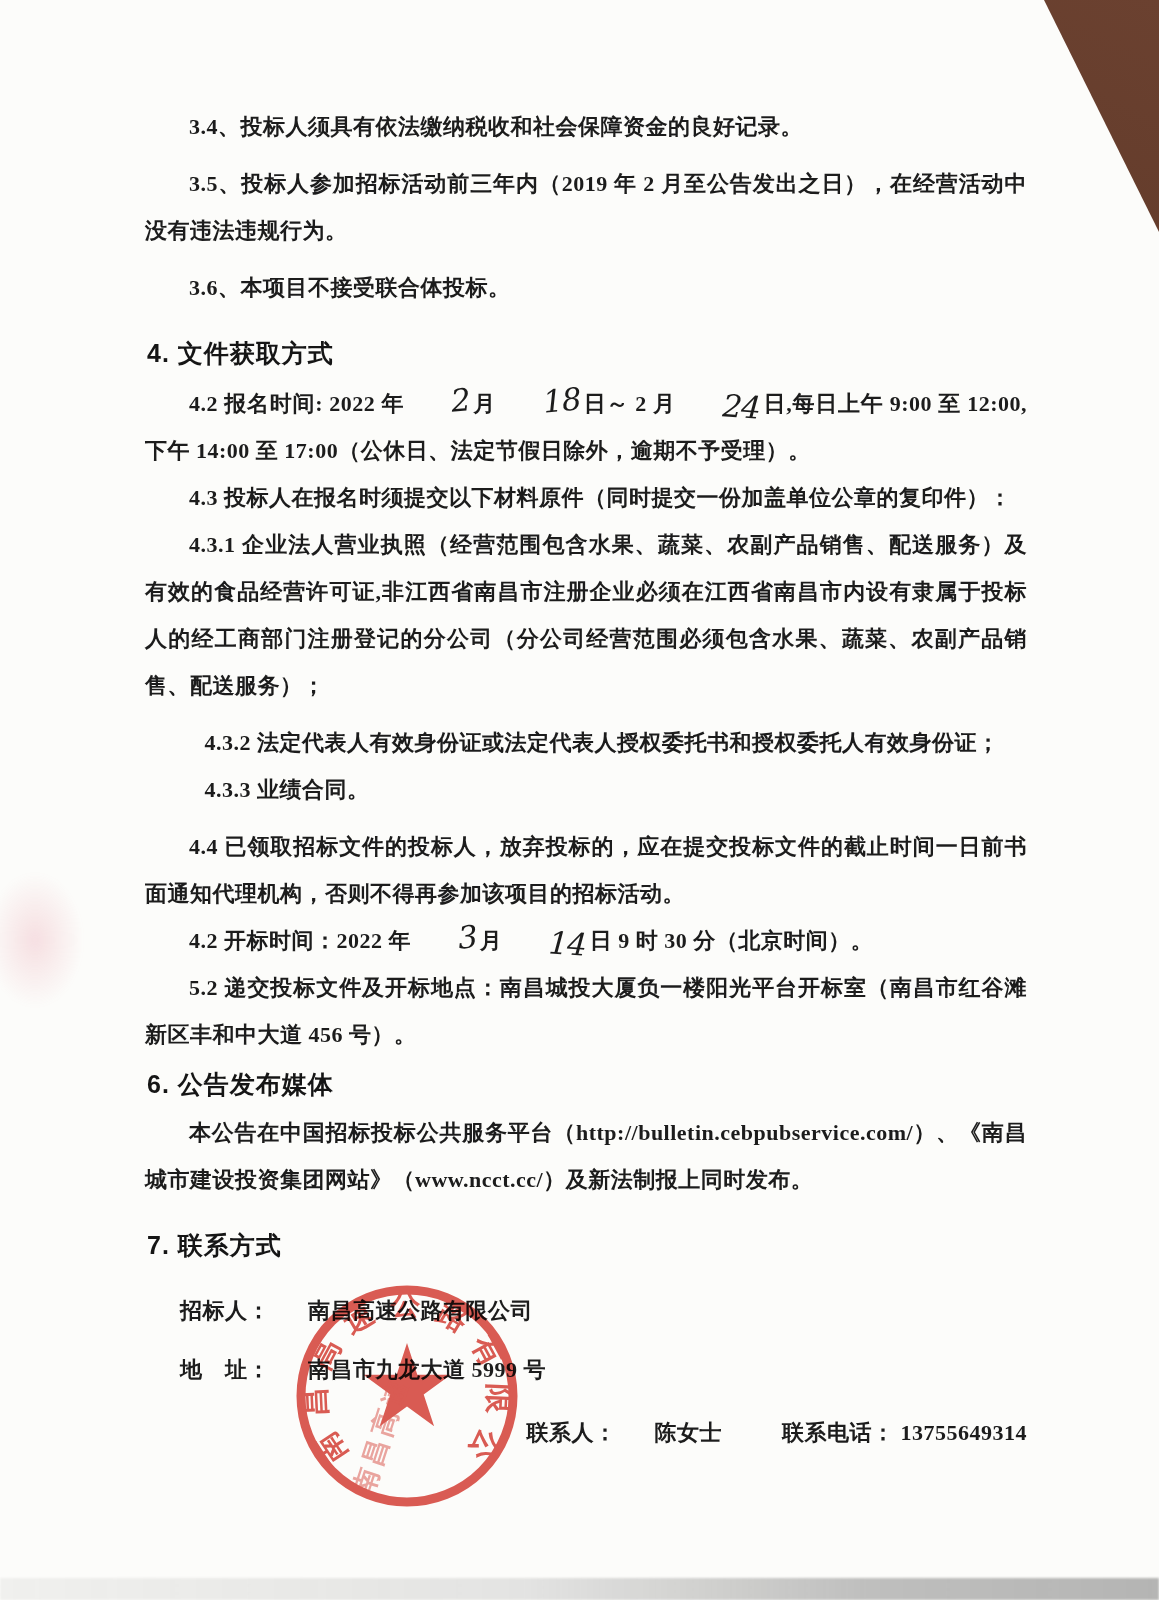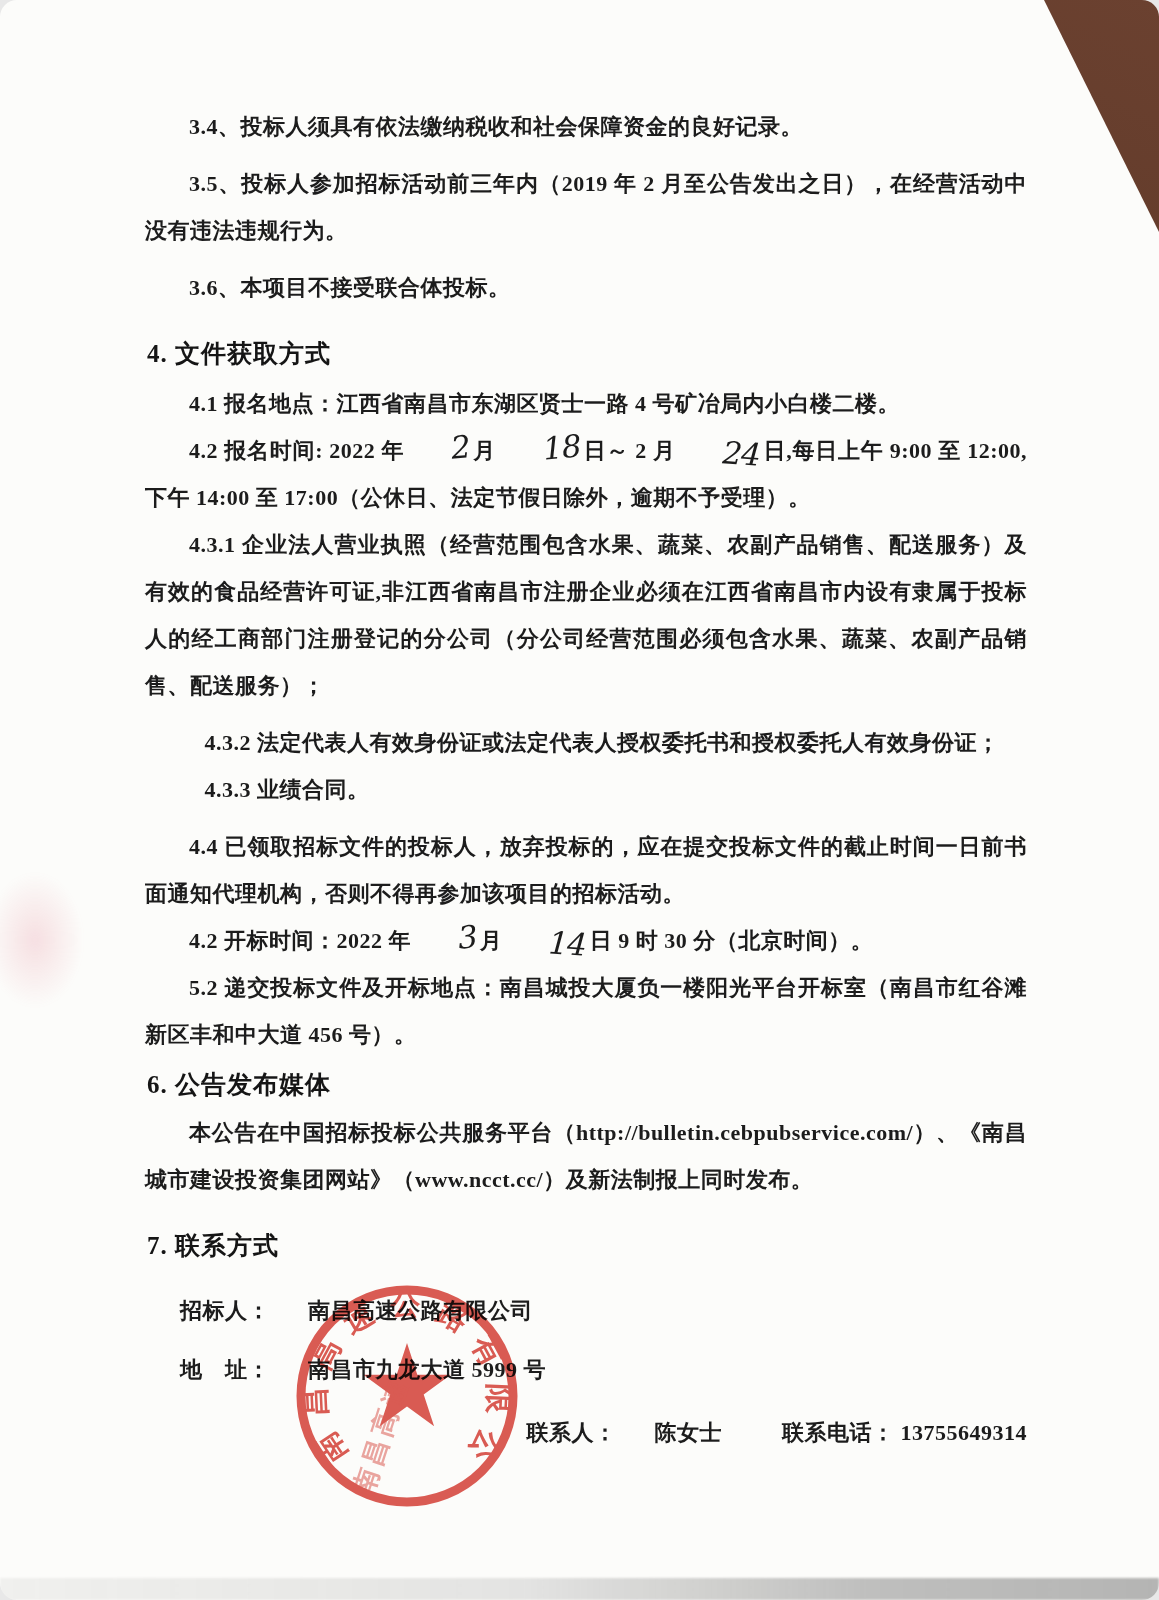--- a/index.html
+++ b/index.html
@@ -2,21 +2,20 @@
 <html><head>
 <meta charset="utf-8">
 <style>
   html,body{margin:0;padding:0;background:#e8e8e8;}
   .page{
     position:relative;width:1159px;height:1600px;margin:0 auto;
     background:#fcfcfa;
     overflow:hidden;
     font-family:"Liberation Serif","DejaVu Serif",serif;
     color:#1c1c1c;
-    border-radius:17px;
   }
   
   .corner{
     position:absolute;inset:0;pointer-events:none;
     background:linear-gradient(205deg,#6b4130 0%,#53301f 45%,#351d10 100%);
     clip-path:polygon(1044px 0px,1159px 0px,1159px 232px);
   }
   
   .smudge{
     position:absolute;left:-30px;top:850px;width:130px;height:180px;
@@ -33,21 +32,21 @@
     position:absolute;left:145px;top:103px;width:882px;
   }
   p.body{
     margin:0;font-size:22px;font-weight:600;line-height:47px;
     text-align:justify;text-indent:2em;letter-spacing:0.5px;
   }
   p.sp{margin-top:10px;}
   p.deep{text-indent:2.7em;}
   h2.heading{
     margin:26px 0 10px 2px;
-    font-family:Liberation Serif, serif;
+    font-family:Liberation Sans, sans-serif;
     font-size:25px;font-weight:700;color:#151515;letter-spacing:1px;
   }
   h2.tight{margin:10px 0 8px 2px;}
   
   .hw{
     display:inline-block;
     font-family:"DejaVu Serif",serif;font-style:italic;font-weight:400;
     font-size:31px;line-height:0;transform:rotate(-5deg) translateY(2px);
     margin:0 3px;letter-spacing:-1px;
   }
@@ -74,24 +73,24 @@
 <div class="page">
 
   <div class="content">
 
     <p class="body">3.4、投标人须具有依法缴纳税收和社会保障资金的良好记录。</p>
     <p class="body sp">3.5、投标人参加招标活动前三年内（2019 年 2 月至公告发出之日），在经营活动中没有违法违规行为。</p>
     <p class="body sp">3.6、本项目不接受联合体投标。</p>
 
     <h2 class="heading">4. 文件获取方式</h2>
 
-    <p class="body">4.1 报名地点：江西省南昌市东湖区贤士一路 4 号矿冶局内小白楼二楼。</p>
 
     <p class="body"><span>4.2 报名时间: 2022 年</span><span class="hw">2</span><span>月</span><span class="hw">18</span><span>日～ 2 月</span><span class="hw b">24</span><span>日,每日上午 9:00 至 12:00,下午 14:00 至 17:00（公休日、法定节假日除外，逾期不予受理）。</span></p>
 
+    <p class="body">4.3 投标人在报名时须提交以下材料原件（同时提交一份加盖单位公章的复印件）：</p>
     <p class="body">4.3.1 企业法人营业执照（经营范围包含水果、蔬菜、农副产品销售、配送服务）及有效的食品经营许可证,非江西省南昌市注册企业必须在江西省南昌市内设有隶属于投标人的经工商部门注册登记的分公司（分公司经营范围必须包含水果、蔬菜、农副产品销售、配送服务）；</p>
     <p class="body deep sp">4.3.2 法定代表人有效身份证或法定代表人授权委托书和授权委托人有效身份证；</p>
     <p class="body deep">4.3.3 业绩合同。</p>
     <p class="body sp">4.4 已领取招标文件的投标人，放弃投标的，应在提交投标文件的截止时间一日前书面通知代理机构，否则不得再参加该项目的招标活动。</p>
 
 
     <p class="body"><span>4.2 开标时间：2022 年</span><span class="hw">3</span><span>月</span><span class="hw b">14</span><span>日 9 时 30 分（北京时间）。</span></p>
 
     <p class="body">5.2 递交投标文件及开标地点：南昌城投大厦负一楼阳光平台开标室（南昌市红谷滩新区丰和中大道 456 号）。</p>
 

